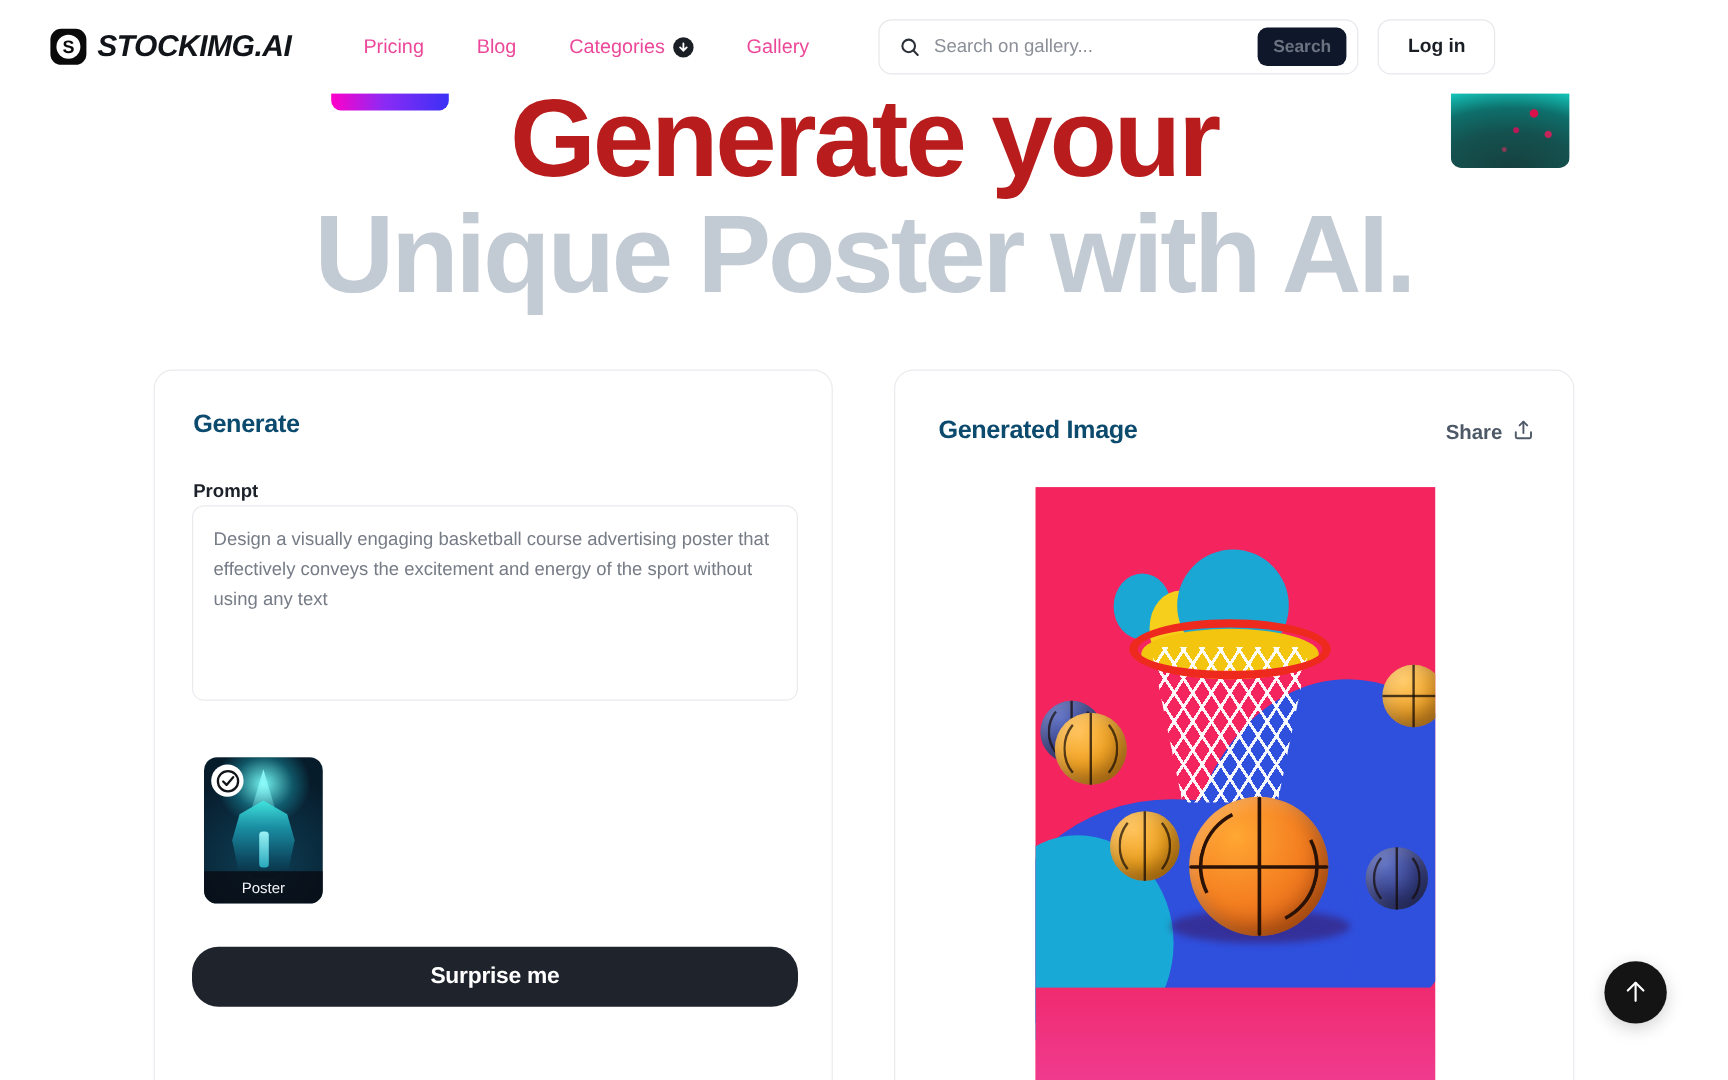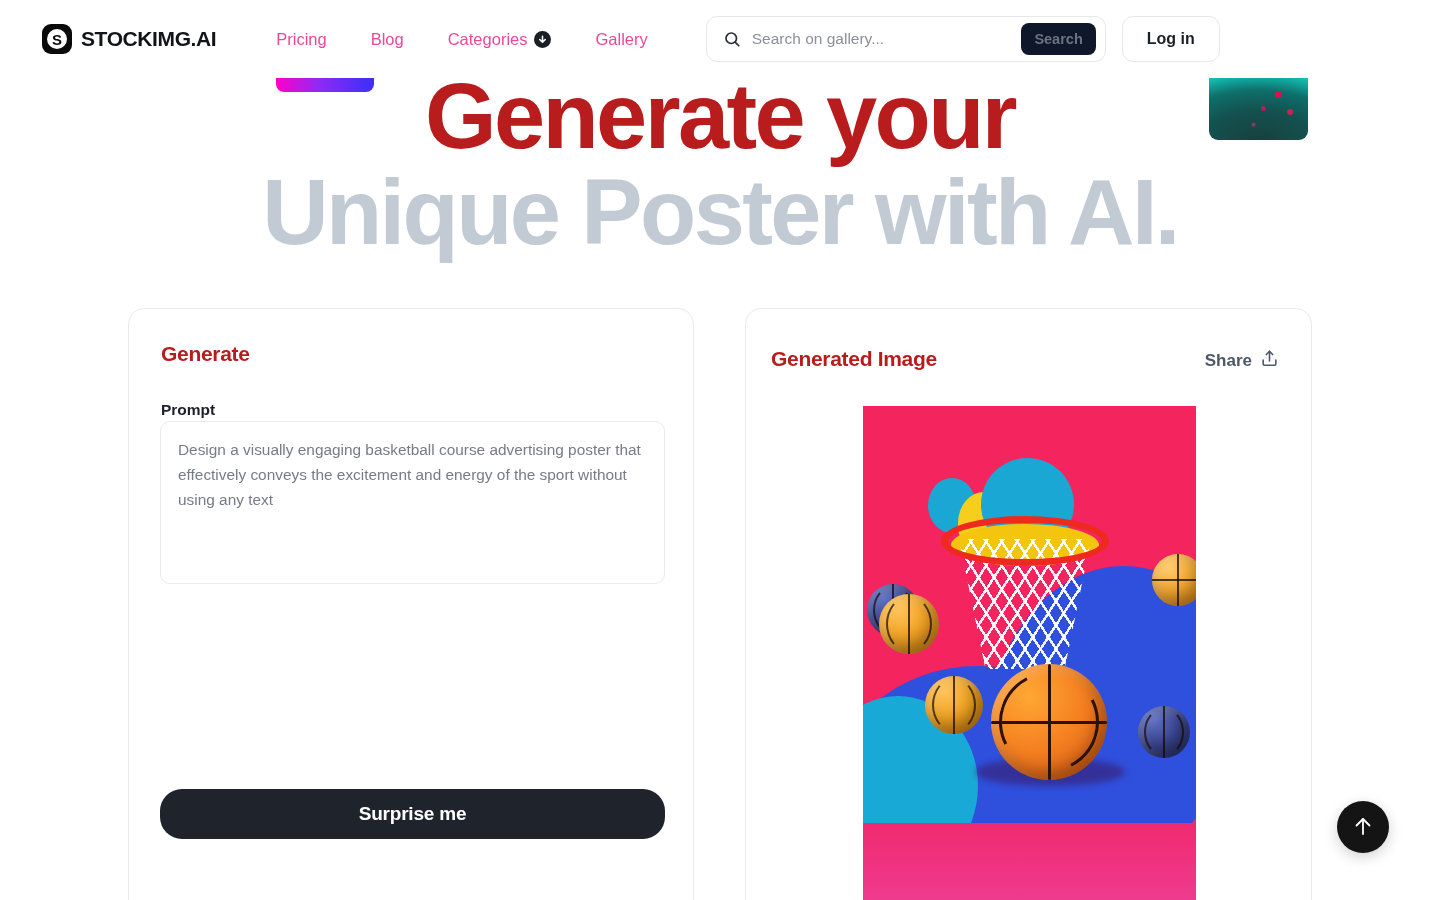--- a/index.html
+++ b/index.html
@@ -29,21 +29,21 @@
   }
   .brand-mark .disc {
     width: 20px; height: 20px; border-radius: 50%;
     background: #ffffff;
     display: flex; align-items: center; justify-content: center;
     font-size: 15px; font-weight: bold; color: #0a0a0a;
     font-family: "Liberation Sans", sans-serif;
     line-height: 1;
   }
   .brand-name {
-    font-size: 21px; font-weight: bold; letter-spacing: -0.4px; color: #111418;
+    font-size: 25px; font-weight: bold; letter-spacing: -0.4px; color: #111418; font-style: italic;
   }
 
   .nav { display: flex; align-items: center; gap: 0; margin-left: 38px; }
   .nav-item {
     font-size: 16.5px; color: #ec4899; font-weight: 500;
     padding: 8px 22px; cursor: pointer;
     display: flex; align-items: center; gap: 7px;
     white-space: nowrap;
   }
   .caret-badge {
@@ -130,24 +130,24 @@
   .panel {
     position: absolute;
     border: 1px solid #e9eaee; border-radius: 16px;
     background: #fff;
   }
   .panel-left  { left: 128px; top: 308px; width: 566px; height: 620px; }
   .panel-right { left: 745px; top: 308px; width: 567px; height: 620px; }
 
   .panel-title {
     position: absolute; font-size: 21px; font-weight: bold;
-    color: #b91c1c; letter-spacing: -0.3px;
+    color: #0c4a6e; letter-spacing: -0.3px;
   }
   .gen-title { left: 32px; top: 33px; }
-  .img-title { left: 25px; top: 38px; }
+  .img-title { left: 36px; top: 38px; }
 
   .share {
     position: absolute; right: 32px; top: 40px;
     display: flex; align-items: center; gap: 8px;
     cursor: pointer;
   }
   .share-label { font-size: 17px; font-weight: 600; color: #4e5967; }
 
   .field-label {
     position: absolute; left: 32px; top: 92px;
@@ -375,20 +375,32 @@
 </div>
 
 <div class="panel panel-left">
 
   <div class="panel-title gen-title">Generate</div>
 
   <div class="field-label">Prompt</div>
 
   <textarea class="prompt-box" placeholder="Design a visually engaging basketball course advertising poster that effectively conveys the excitement and energy of the sport without using any text" style=""></textarea>
 
+  <div class="style-card">
+    <div class="helm-glow"></div>
+    <div class="helm"></div>
+    <div class="helm-slit"></div>
+    <div class="check-badge">
+      <svg width="22" height="22" viewBox="0 0 24 24" fill="none" stroke="#111418" stroke-width="2.1" stroke-linecap="round" stroke-linejoin="round">
+          <circle cx="12" cy="12" r="9.2"></circle>
+          <path d="M7.6 12.3l3.1 3.1 6-7"></path>
+        </svg>
+    </div>
+    <div class="card-caption">Poster</div>
+  </div>
 
   <button class="surprise-btn">Surprise me</button>
 </div>
 
 <div class="panel panel-right">
 
   <div class="panel-title img-title">Generated Image</div>
 
   <div class="share">
     <span class="share-label">Share</span>

